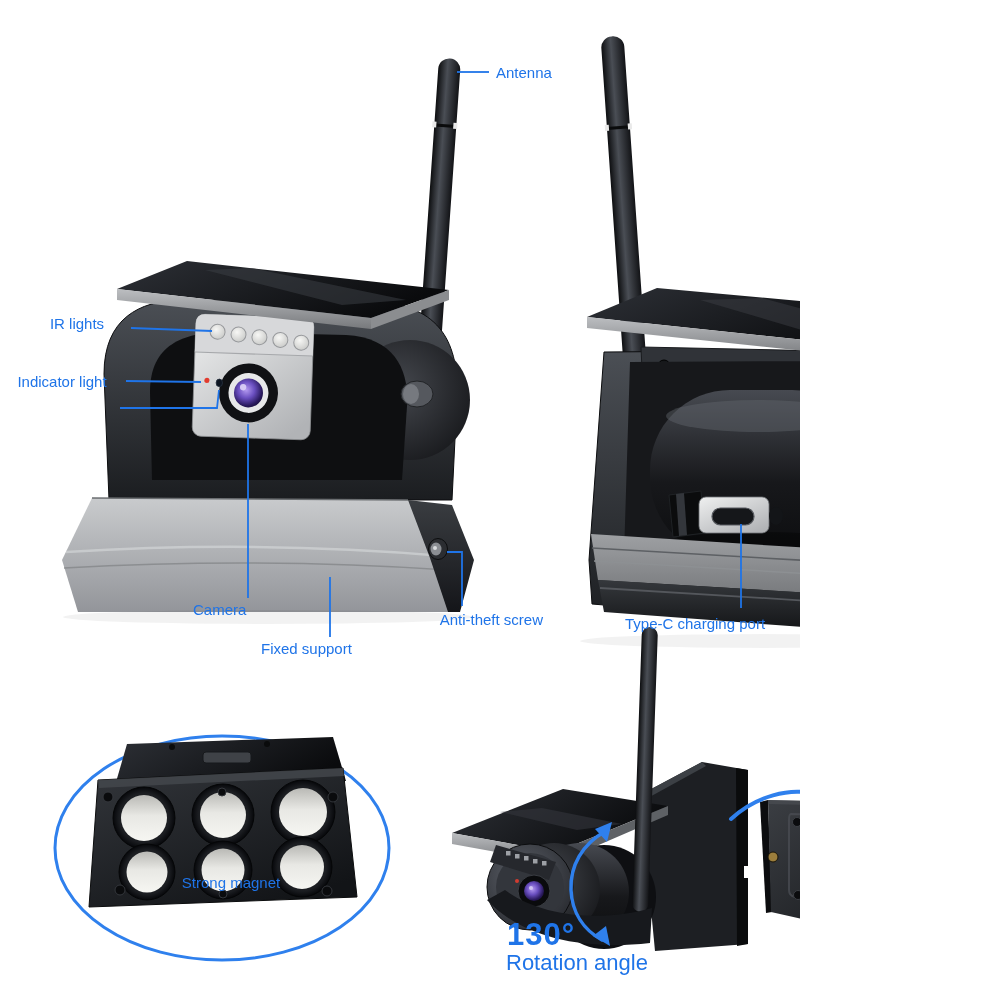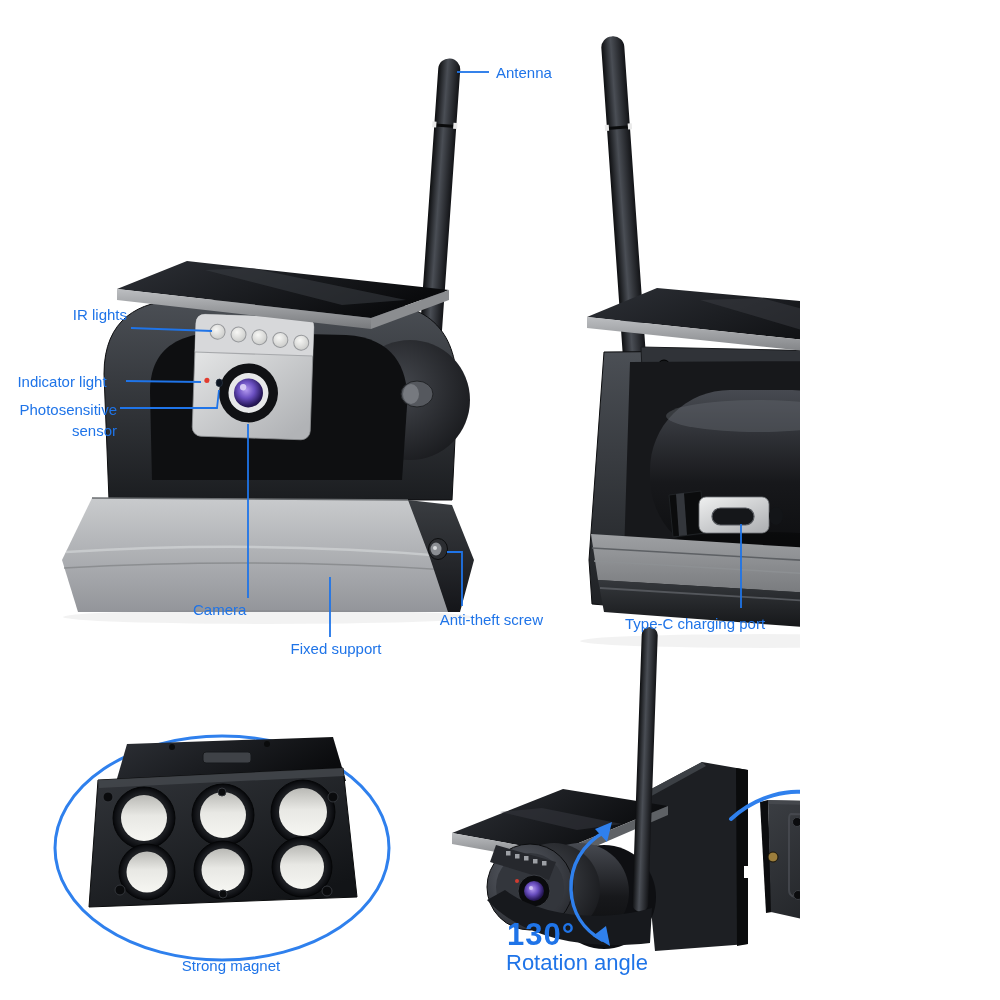--- a/index.html
+++ b/index.html
@@ -15,28 +15,28 @@
   }
   .art{position:absolute;left:0;top:0;}
   .lbl{
     position:absolute;
     font:15px/1.3 "Liberation Sans",sans-serif;
     color:var(--label-blue);
     white-space:nowrap;
   }
   .lbl .ln{display:block;}
   #lbl-antenna{left:496px;top:63px;}
-  #lbl-ir{left:27px;top:305px;width:100px;text-align:right;}
+  #lbl-ir{left:27px;top:314px;width:100px;text-align:center;}
   #lbl-indicator{left:2px;top:372px;width:120px;text-align:center;}
   #lbl-photo{left:0px;top:399px;width:117px;text-align:right;white-space:normal;line-height:21px;}
   #lbl-camera{left:193px;top:600px;width:110px;text-align:left;}
-  #lbl-fixed{left:261px;top:639px;width:150px;text-align:center;}
+  #lbl-fixed{left:261px;top:639px;width:150px;}
   #lbl-anti{left:387px;top:610px;width:156px;text-align:right;}
   #lbl-typec{left:625px;top:614px;width:212px;text-align:left;}
-  #lbl-magnet{left:141px;top:956px;width:180px;text-align:center;}
+  #lbl-magnet{left:141px;top:873px;width:180px;text-align:center;}
   #lbl-rot-val{left:507px;top:915px;font-size:31px;font-weight:bold;letter-spacing:1px;text-align:center;}
   #lbl-rot{left:506px;top:949px;font-size:22px;}
   .leader{stroke:var(--label-blue);stroke-width:1.8;fill:none;}
   .blue-stroke{stroke:var(--arrow-blue);fill:none;stroke-linecap:round;}
   .blue-fill{fill:var(--arrow-blue);stroke:none;}
 </style>
 </head>
 <body>
 
 <div class="canvas">
@@ -351,24 +351,20 @@
     <line class="leader" x1="248" y1="424" x2="248" y2="598"></line>
     <line class="leader" x1="330" y1="577" x2="330" y2="637"></line>
     <polyline class="leader" points="447,552 462,552 462,606"></polyline>
     <line class="leader" x1="741" y1="524" x2="741" y2="608"></line>
   </g>
 </svg>
 
 <div class="lbl" id="lbl-antenna">Antenna</div>
 <div class="lbl" id="lbl-ir">IR lights</div>
 <div class="lbl" id="lbl-indicator">Indicator light</div>
-<div class="lbl" id="lbl-photo">
-  <span class="ln">Photosensitive</span>
-  <span class="ln">sensor</span>
-</div>
 <div class="lbl" id="lbl-camera">Camera</div>
 <div class="lbl" id="lbl-fixed">Fixed support</div>
 <div class="lbl" id="lbl-anti">Anti-theft screw</div>
 <div class="lbl" id="lbl-typec">Type-C charging port</div>
 <div class="lbl" id="lbl-magnet">Strong magnet</div>
 <div class="lbl" id="lbl-rot-val">130°</div>
 <div class="lbl" id="lbl-rot">Rotation angle</div>
 
 </div>
 

